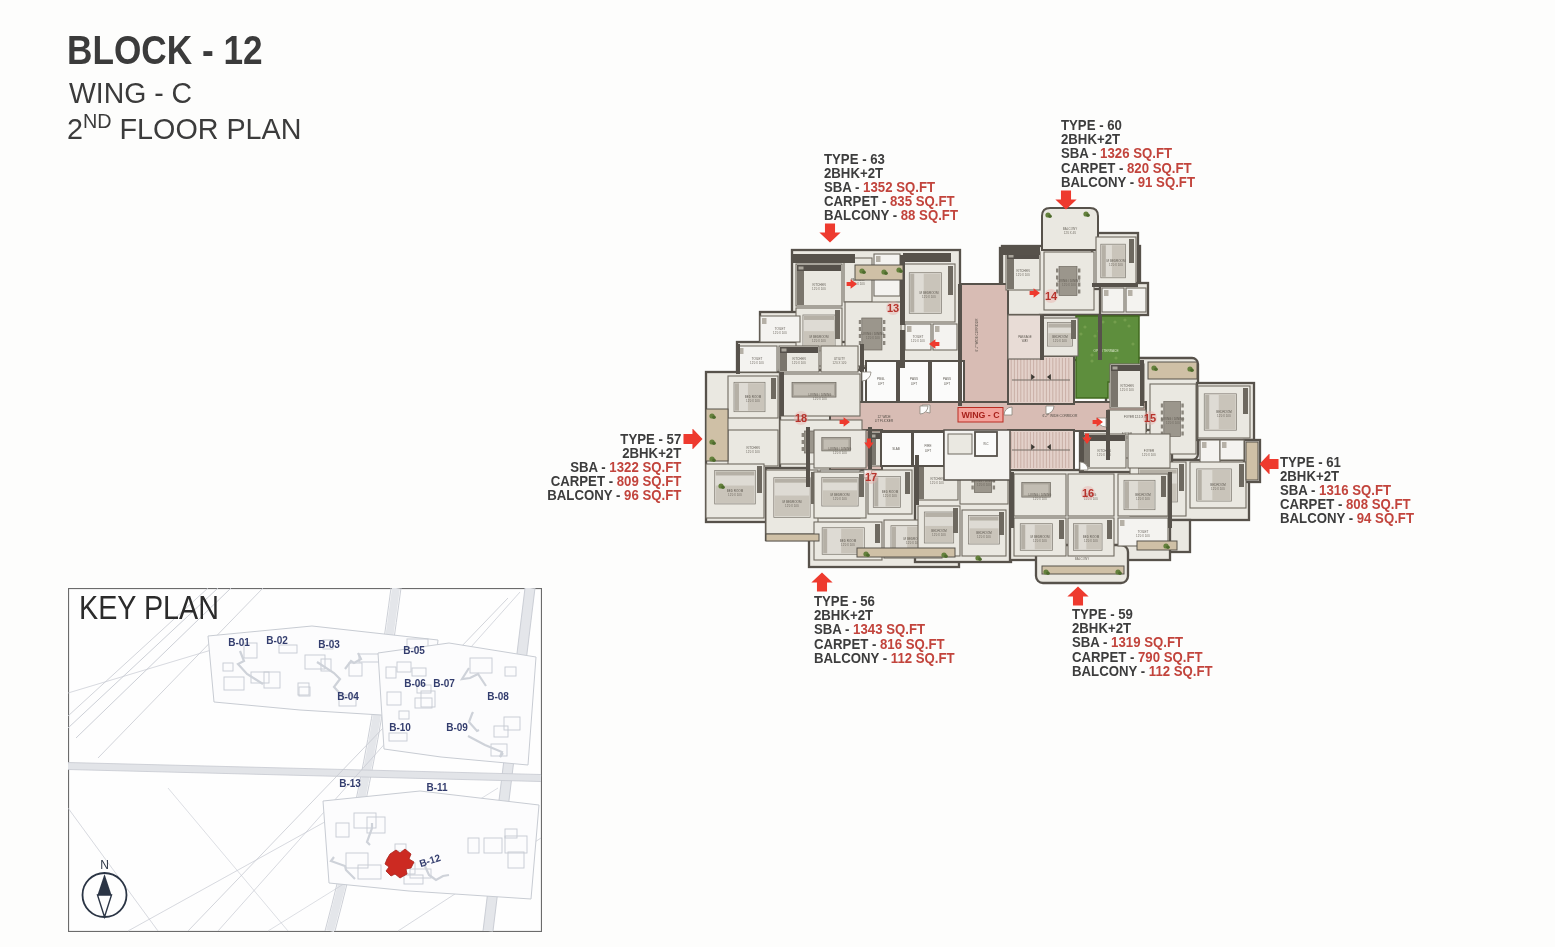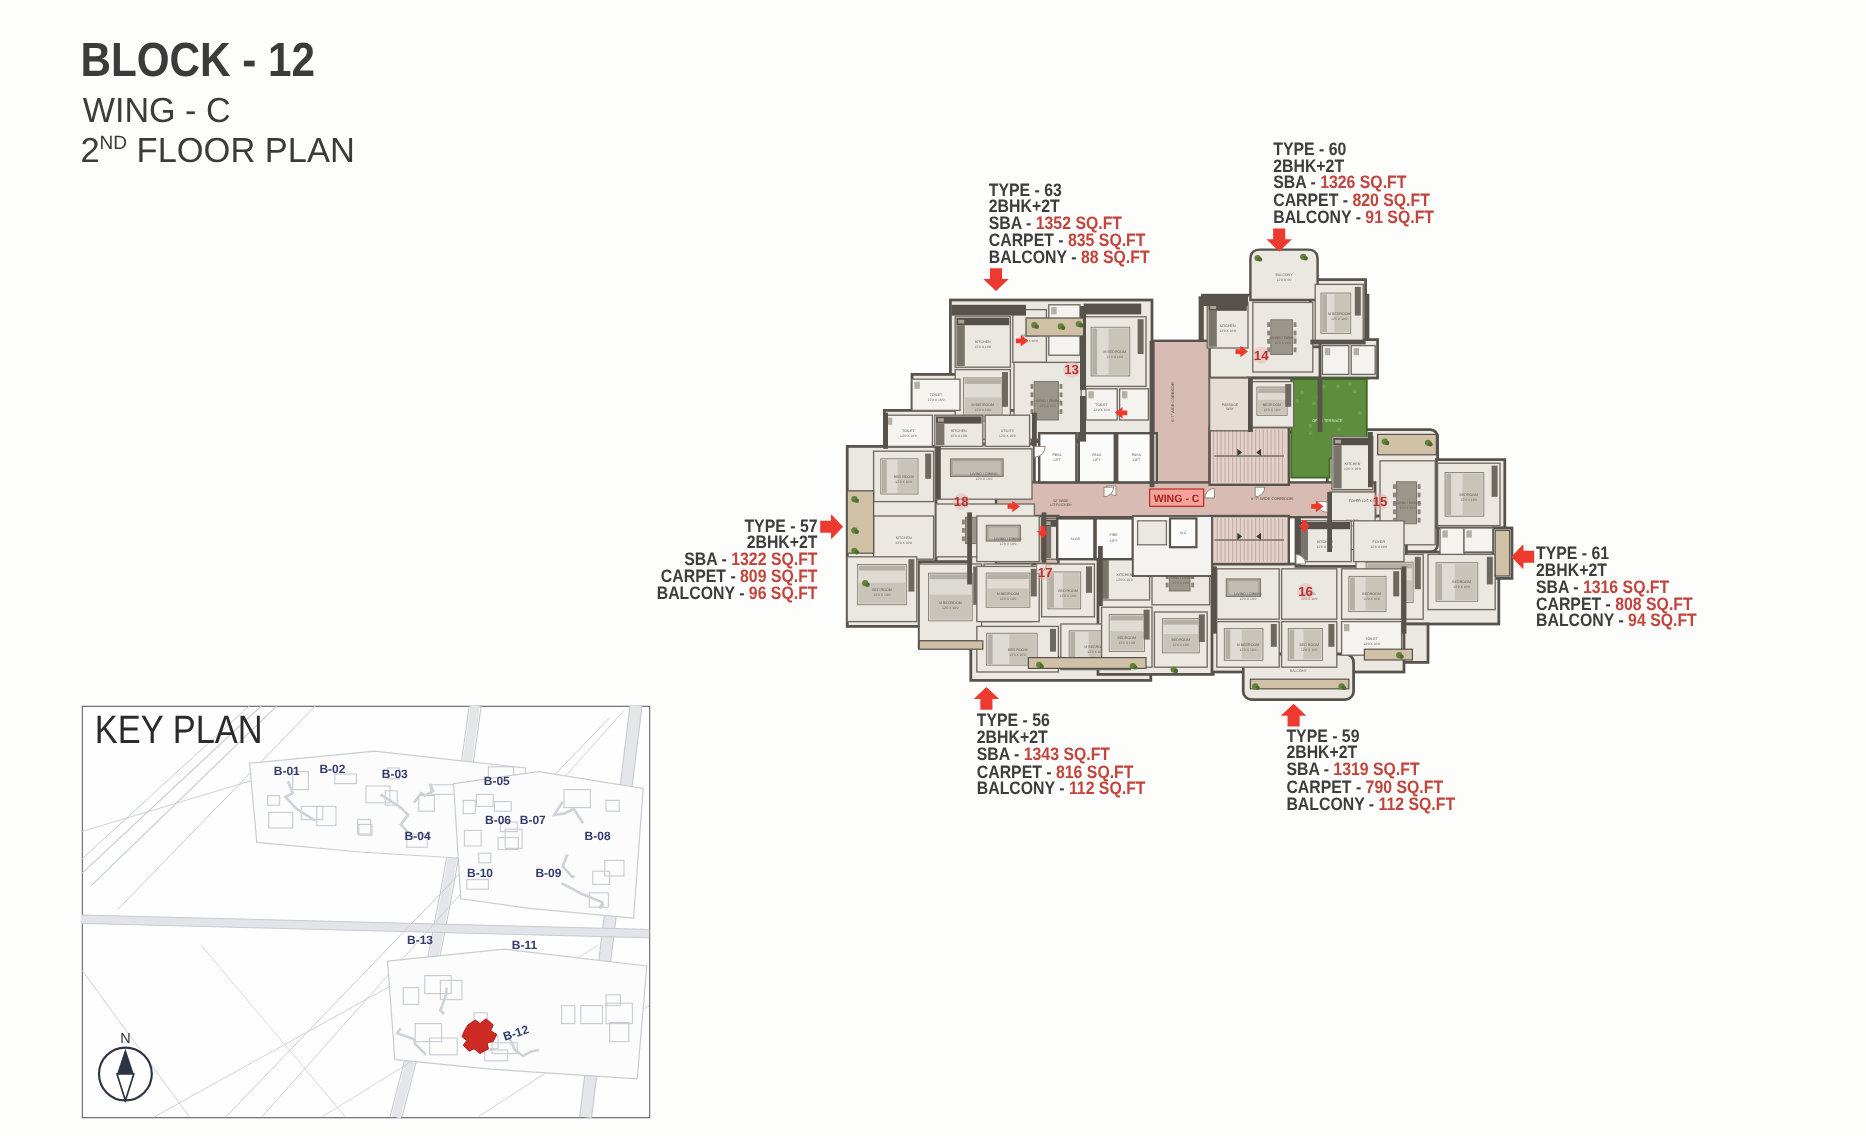--- a/index.html
+++ b/index.html
@@ -1,19 +1,19 @@
 <!DOCTYPE html>
 <html><head><meta charset="utf-8"><style>
 html,body{margin:0;padding:0;}
 body{width:1555px;height:947px;position:relative;background:#fdfdfc;font-family:"Liberation Sans",sans-serif;overflow:hidden;}
 .tl{position:absolute;color:#3b3b3b;white-space:nowrap;transform-origin:left top;}
 #t1{left:67px;top:28px;font-size:40px;font-weight:700;transform:scaleX(0.88);}
 #t2{left:69px;top:77px;font-size:29px;transform:scaleX(0.98);}
 #t3{left:67px;top:110px;font-size:29px;transform:scaleX(0.99);}
-#t3 sup{font-size:16px;}
+#t3 sup{font-size:20px;}
 .lbl{position:absolute;font-size:15px;font-weight:700;color:#3d3d3d;line-height:14.2px;white-space:nowrap;transform:scaleX(0.88);}
 .lbl.al{transform-origin:left top;}
 .lbl.ar{transform-origin:right top;}
 .lbl span{color:#c2443c;}
 .arr{position:absolute;}
 #plan{position:absolute;left:0;top:0;}
 #keyplan{position:absolute;left:68px;top:588px;}
 #keytitle{position:absolute;left:79px;top:589px;font-size:33px;color:#2b2b2b;transform:scaleX(0.87);transform-origin:left top;}
 </style></head><body>
 <div class="tl" id="t1">BLOCK - 12</div>

